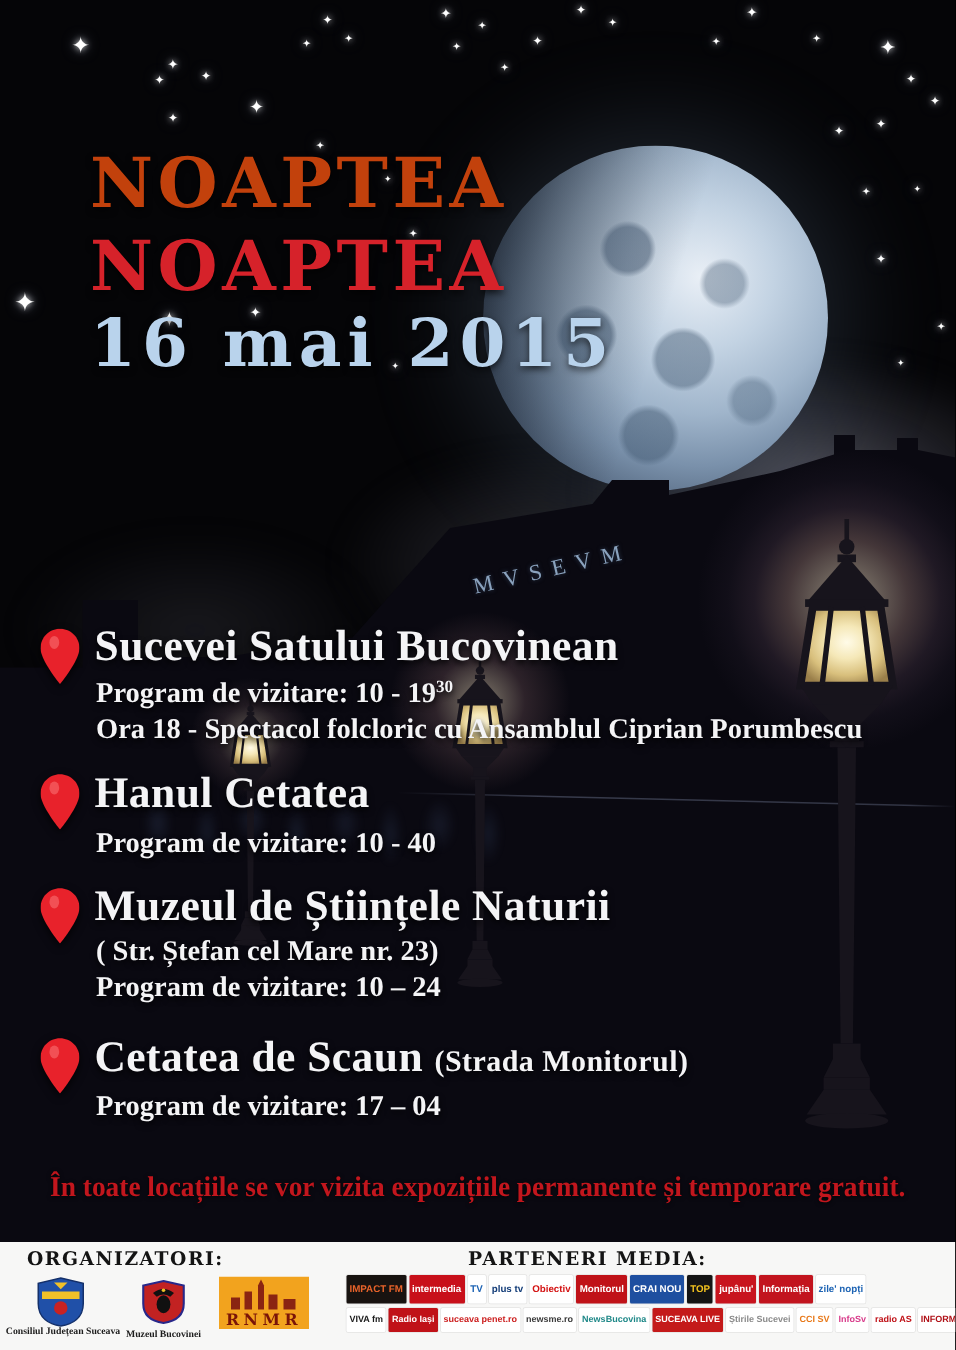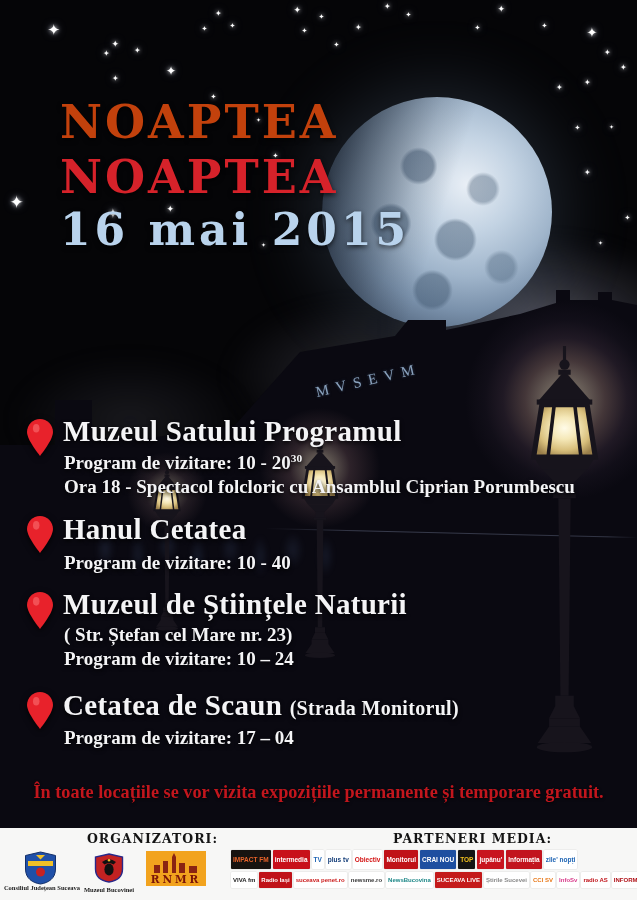--- a/index.html
+++ b/index.html
@@ -72,21 +72,21 @@
   .sub{font-size:19px;font-weight:700;line-height:1;}
   .sub sup{font-size:.6em;}
   .pin{position:absolute;width:26px;height:37px;z-index:8;filter:drop-shadow(0 2px 3px rgba(0,0,0,.8));}
   
   .notice{position:absolute;left:0;top:781px;width:637px;z-index:8;text-align:center;
      font-size:19px;font-weight:700;white-space:nowrap;transform:scaleX(.96);
      text-shadow:0 1px 3px rgba(0,0,0,.8);}
   
   .footer{position:absolute;left:0;top:828px;width:637px;height:72px;background:#f7f7f6;z-index:10;}
   .foot-label{position:absolute;top:3px;font-family:"DejaVu Serif",serif;font-weight:700;
-     font-size:12.5px;letter-spacing:1px;color:#141414;text-align:right;}
+     font-size:12.5px;letter-spacing:1px;color:#141414;text-align:left;}
   .org-label{left:18px;width:200px;} .media-label{left:312px;width:240px;}
   .org-logo{position:absolute;}
   .org-caption{position:absolute;width:84px;text-align:center;font-family:"Liberation Serif",serif;
      font-weight:700;font-size:6.5px;line-height:1.15;color:#1c1c1c;}
   .media-row{position:absolute;left:231px;width:401px;display:flex;gap:2px;align-items:stretch;}
   .row1{top:22px;height:19px;} .row2{top:44px;height:16px;}
   .chip{display:inline-flex;align-items:center;justify-content:center;flex:0 0 auto;
      padding:0 2px;border-radius:1px;white-space:nowrap;overflow:hidden;
      font:700 6.5px "Liberation Sans",sans-serif;box-shadow:0 0 0 .5px rgba(0,0,0,.08);}
   .row2 .chip{font-size:6px;}
@@ -200,22 +200,22 @@
 
   <div class="title-line t1" style="color:#c2410c">NOAPTEA</div>
   <div class="title-line t2" style="color:#d6222a">NOAPTEA</div>
   <div class="event-date" style="color:#b9d3ec">16 mai 2015</div>
 
 
   <svg class="pin" style="left:27px;top:419px" viewBox="0 0 24 34">
     <path d="M12,0C5.4,0,0,5.4,0,12c0,7.5,12,22,12,22s12-14.5,12-22C24,5.4,18.6,0,12,0z" fill="#e8222b"></path>
     <ellipse cx="8.5" cy="8.5" rx="3" ry="4" fill="#ff8a8a" opacity="0.45"></ellipse>
   </svg>
-  <div class="prog item-title" style="left:63px;top:417px">Muzeul Satului Programul</div>
-  <div class="prog sub" style="left:64px;top:453px"><span>Program de vizitare: 10 - 20</span><sup>30</sup></div>
+  <div class="prog item-title" style="left:63px;top:417px">Sucevei Satului Bucovinean</div>
+  <div class="prog sub" style="left:64px;top:453px"><span>Program de vizitare: 10 - 19</span><sup>30</sup></div>
   <div class="prog sub" style="left:64px;top:477px">Ora 18 - Spectacol folcloric cu Ansamblul Ciprian Porumbescu</div>
 
   <svg class="pin" style="left:27px;top:516px" viewBox="0 0 24 34">
     <path d="M12,0C5.4,0,0,5.4,0,12c0,7.5,12,22,12,22s12-14.5,12-22C24,5.4,18.6,0,12,0z" fill="#e8222b"></path>
     <ellipse cx="8.5" cy="8.5" rx="3" ry="4" fill="#ff8a8a" opacity="0.45"></ellipse>
   </svg>
   <div class="prog item-title" style="left:63px;top:515px">Hanul Cetatea</div>
   <div class="prog sub" style="left:64px;top:553px">Program de vizitare: 10 - 40</div>
 
   <svg class="pin" style="left:27px;top:592px" viewBox="0 0 24 34">

